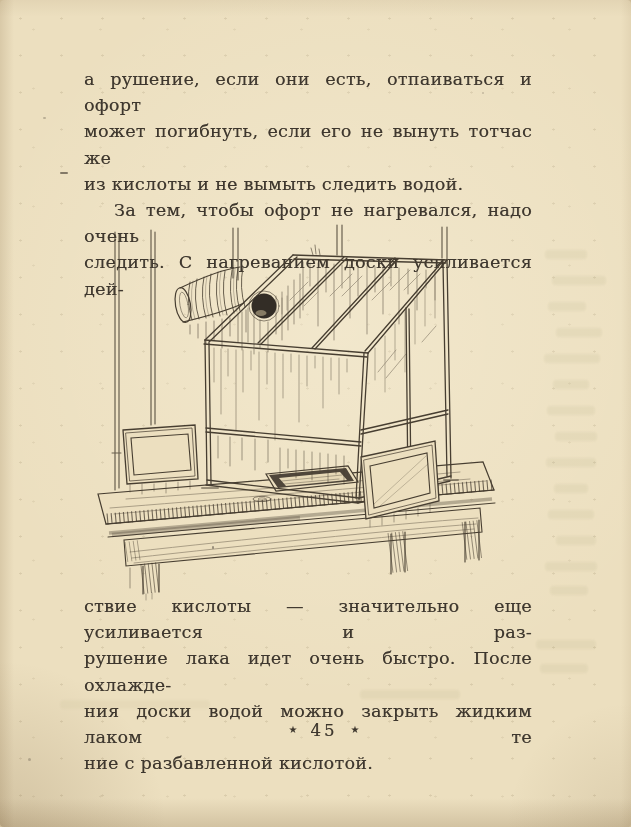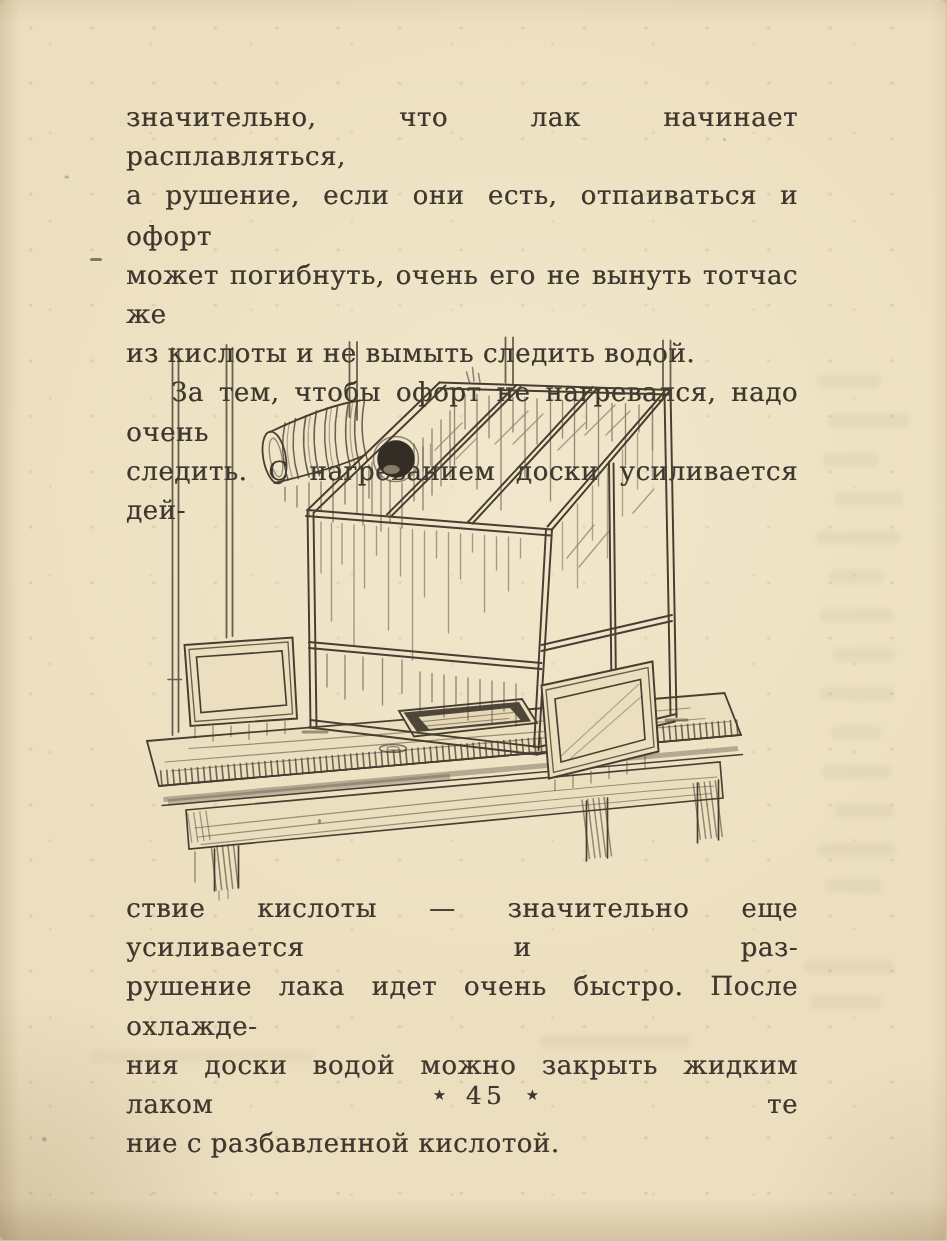--- a/index.html
+++ b/index.html
@@ -43,23 +43,22 @@
     filter:blur(1.3px); border-radius:4px; pointer-events:none;}
   .speck{position:absolute; background:#4a4238; border-radius:2px; pointer-events:none;}
 </style>
 </head>
 <body>
 
 <div class="page">
 
   <div class="text-block top">
 
-  <div class="line">значительно, что лак начинает расплавляться,</div>
       <div class="line">а рушение, если они есть, отпаиваться и офорт</div>
-      <div class="line">может погибнуть, очень его не вынуть тотчас же</div>
+      <div class="line">может погибнуть, если его не вынуть тотчас же</div>
       <div class="line no-justify">из кислоты и не вымыть следить водой.</div>
       <div class="line indent">За тем, чтобы офорт не нагревался, надо очень</div>
       <div class="line">следить. С нагреванием доски усиливается дей-</div>
     </div>
 
   <svg class="illustration" viewBox="0 0 450 380" fill="none" stroke="currentColor" stroke-linecap="round">
 
     <g stroke-width="1.2" opacity=".8">
       <path d="M25,10V268 M29,12V266 M61,8V203 M65,10V202 M143,6V56 M148,6V58 M247,3V33 M252,3V34 M352,5V36 M357,5V37"></path>
       <path d="M22,231H31" stroke-width="1"></path>

